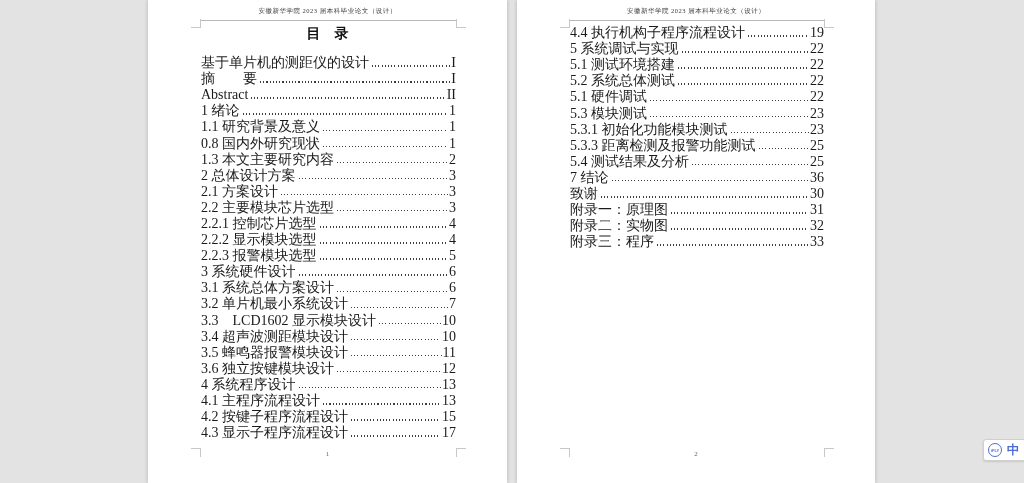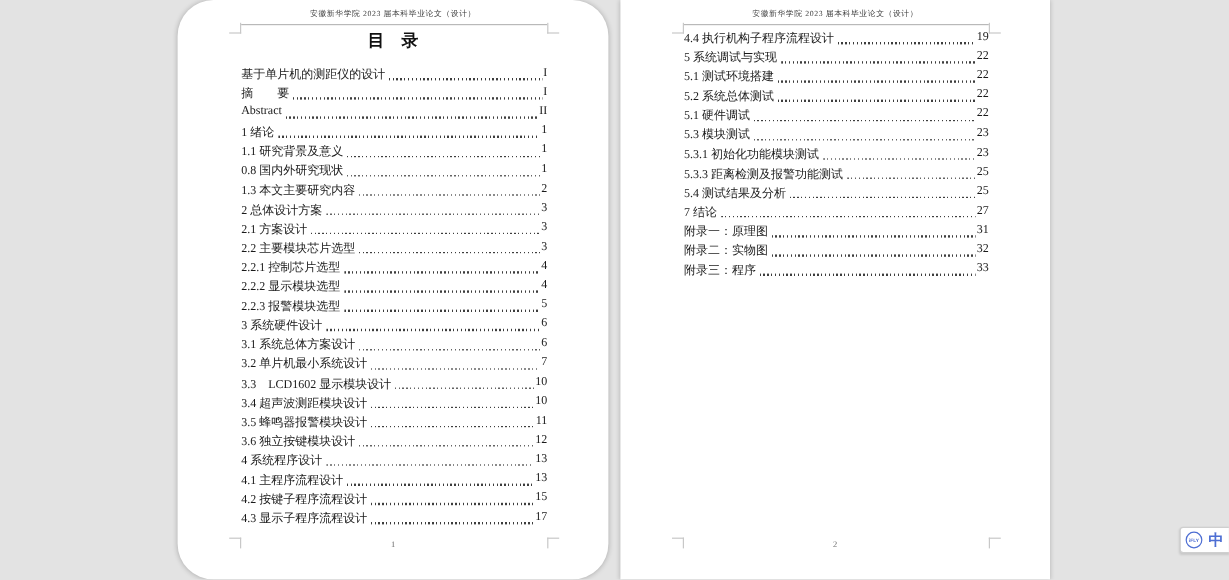--- a/index.html
+++ b/index.html
@@ -6,21 +6,21 @@
   html,body { width:1024px; height:483px; overflow:hidden; }
   body {
     background:#e3e3e3;
     font-family:"Liberation Serif","DejaVu Serif",serif;
     position:relative;
   }
   .page {
     position:absolute; top:0; height:483px; background:#ffffff;
     box-shadow:0 0 4px rgba(0,0,0,0.22);
   }
-  .page-left  { left:148px; width:359px;border-radius:30px; }
+  .page-left  { left:148px; width:359px; }
   .page-right { left:517px; width:358px; }
 
   .doc-header {
     position:absolute; top:7px; left:40px; right:40px;
     text-align:center; font-size:6.5px; color:#3c3c3c;
     letter-spacing:0.5px; white-space:nowrap;
   }
   .header-rule {
     position:absolute; top:20px; left:53px; right:51px;
     border-top:1px solid #b9b9b9; height:0;
@@ -32,22 +32,22 @@
   .mark.bl { left:43px;  top:448px; border-right:1px solid #c8c8c8; border-top:1px solid #c8c8c8; }
   .mark.br { right:41px; top:448px; border-left:1px solid #c8c8c8;  border-top:1px solid #c8c8c8; }
 
   .toc-title {
     position:absolute; top:25px; left:0; right:0;
     text-align:center; font-size:14px; font-weight:bold; color:#111;
   }
   .toc-list { position:absolute; left:53px; right:51px; }
   .toc-list.l { top:55px; } .toc-list.r { top:25px; }
   .toc-row {
-    display:flex; align-items:flex-start; height:16.1px;
-    font-size:10px; color:#1a1a1a; cursor:default; white-space:nowrap;
+    display:flex; align-items:center; height:16.1px;
+    font-size:14px; color:#1a1a1a; cursor:default; white-space:nowrap;
   }
   .toc-row.bold { font-weight:normal; }
   .toc-label { flex:0 0 auto; }
   .leader {
     flex:1 1 auto; height:1.4px; align-self:flex-end; margin:0 1px 4.5px 3px;
     background-image:repeating-linear-gradient(90deg,#3d3d3d 0 1.1px,transparent 1.1px 3.2px);
   }
   .toc-page { flex:0 0 auto; text-align:right; }
 
   .page-num {
@@ -259,21 +259,26 @@
         <span class="toc-page">25</span>
       </div>
       <div class="toc-row">
         <span class="toc-label">5.4 测试结果及分析</span>
         <span class="leader"></span>
         <span class="toc-page">25</span>
       </div>
       <div class="toc-row bold">
         <span class="toc-label">7 结论</span>
         <span class="leader"></span>
-        <span class="toc-page">27</span>
+        <span class="toc-page">36</span>
+      </div>
+      <div class="toc-row bold">
+        <span class="toc-label">致谢</span>
+        <span class="leader"></span>
+        <span class="toc-page">30</span>
       </div>
       <div class="toc-row bold">
         <span class="toc-label">附录一：原理图</span>
         <span class="leader"></span>
         <span class="toc-page">31</span>
       </div>
       <div class="toc-row bold">
         <span class="toc-label">附录二：实物图</span>
         <span class="leader"></span>
         <span class="toc-page">32</span>

